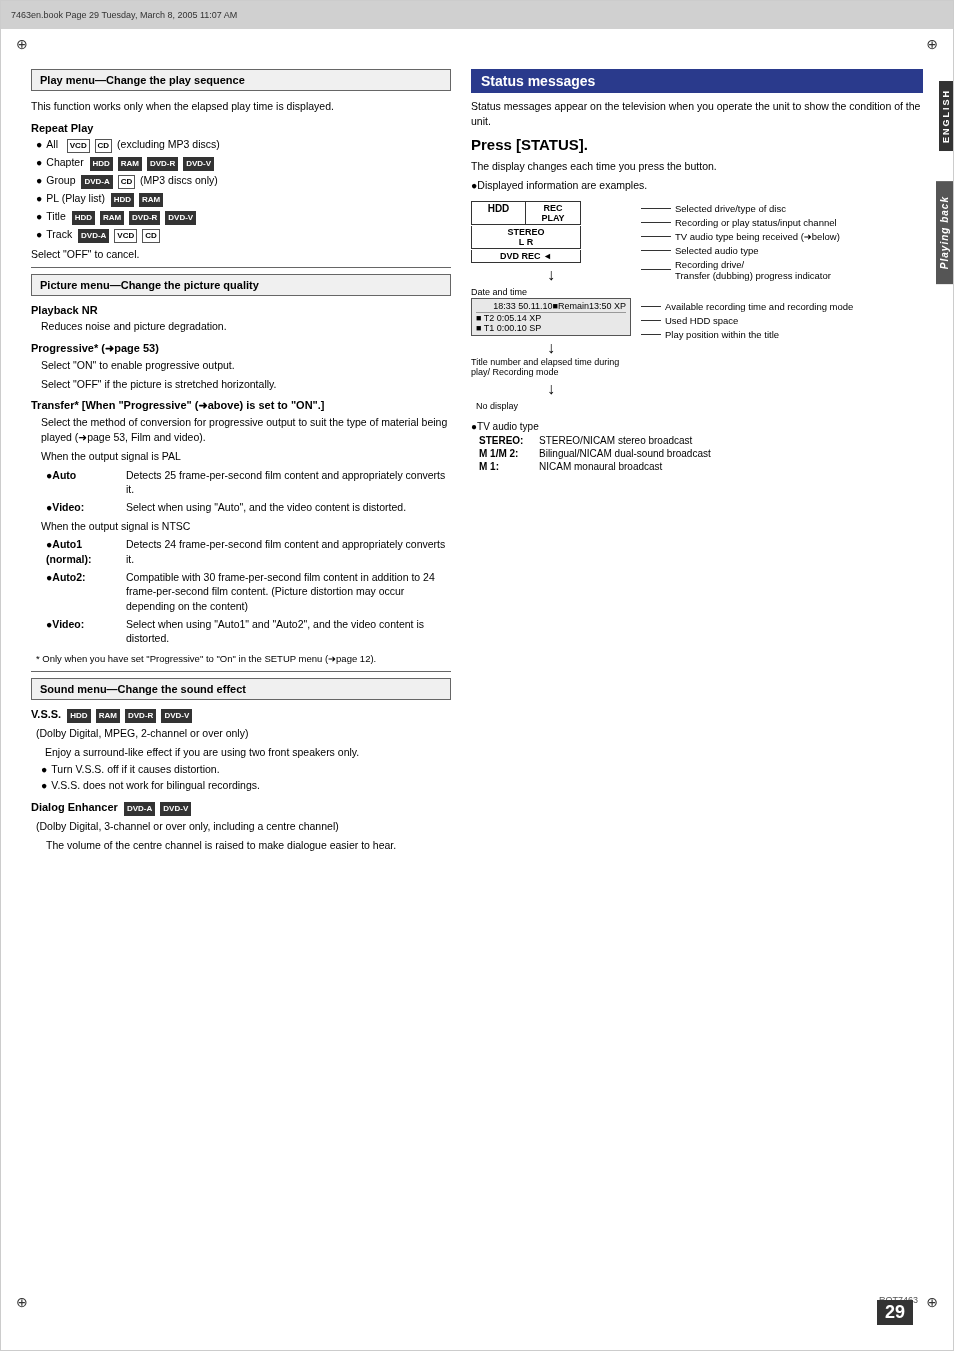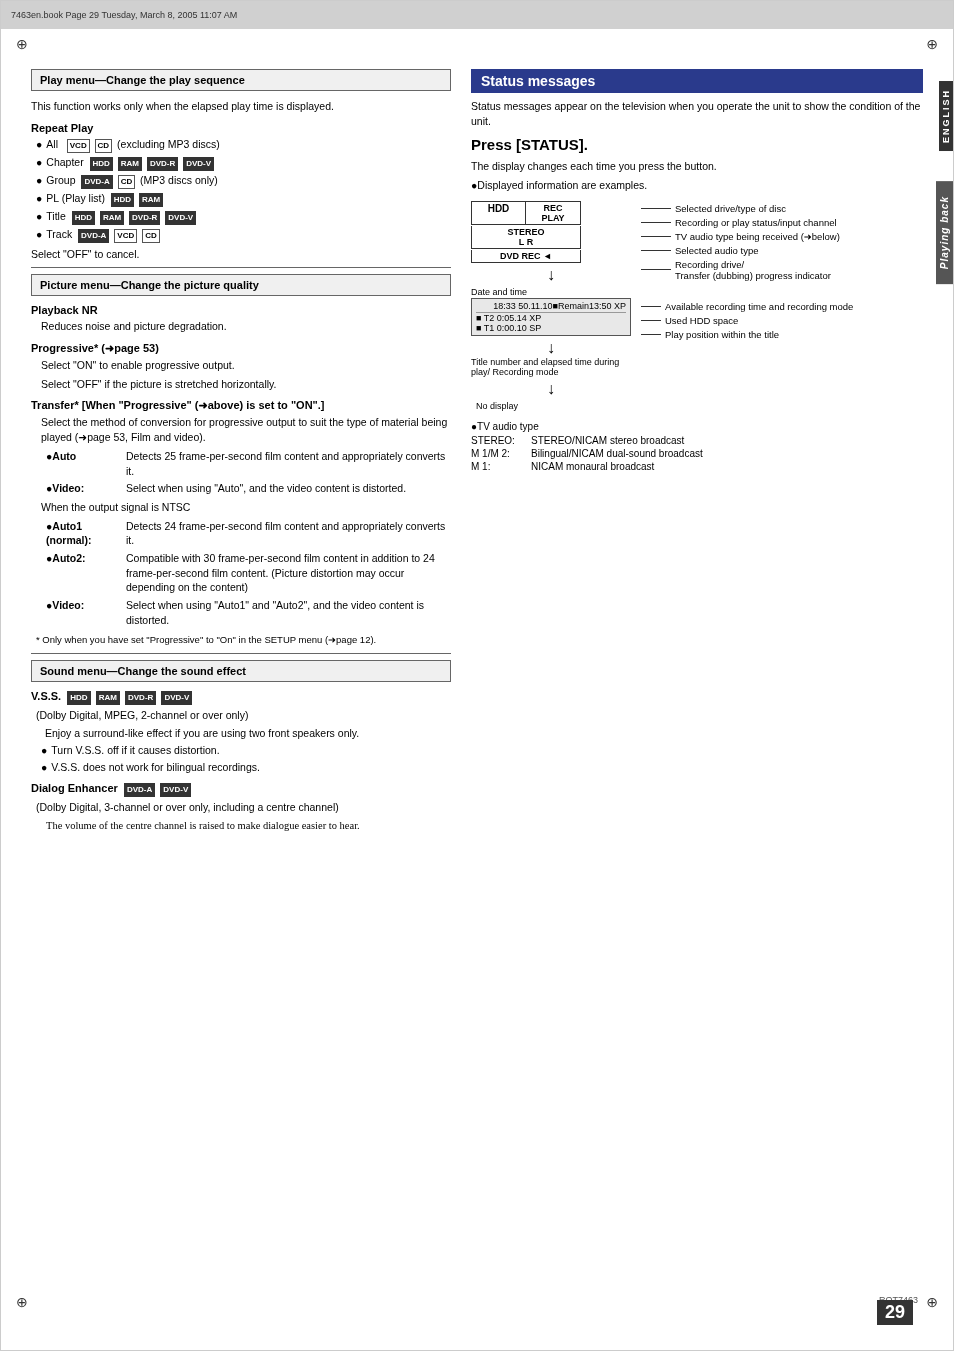--- a/index.html
+++ b/index.html
@@ -200,22 +200,23 @@
     .audio-type-section {
       margin-top: 10px;
       font-size: 10px;
     }
 
     .audio-row {
       display: flex;
       margin-bottom: 2px;
     }
     .audio-key {
-      font-weight: normal;
+      font-weight: bold;
       min-width: 60px;
+      margin-left: 8px;
     }
 
     
     .page-number {
       position: absolute;
       bottom: 25px;
       right: 40px;
       font-size: 18px;
       font-weight: bold;
       color: #fff;
@@ -344,20 +345,21 @@
 
       <div class="sub-heading">Progressive* (➜page 53)</div>
       <div class="body-text" style="margin-left:10px;">Select "ON" to enable progressive output.</div>
       <div class="body-text" style="margin-left:10px;">Select "OFF" if the picture is stretched horizontally.</div>
 
       <div class="sub-heading">
         <span>Transfer* [When "Progressive" (➜above) is set to "ON".]</span>
       </div>
       <div class="body-text" style="margin-left:10px;">Select the method of conversion for progressive output to suit the type of material being played (➜page 53, Film and video).</div>
 
+      <div class="body-text" style="margin-left:10px; margin-top:4px;"><span>When the output signal is PAL</span></div>
       <div style="margin-left:15px;">
         <div class="label-item">
           <span class="label-key">●Auto</span>
           <span class="label-val">Detects 25 frame-per-second film content and appropriately converts it.</span>
         </div>
         <div class="label-item">
           <span class="label-key">●Video:</span>
           <span class="label-val">Select when using "Auto", and the video content is distorted.</span>
         </div>
       </div>
@@ -411,21 +413,21 @@
         </div>
       </div>
 
       <div>
         <div class="sub-heading">
           <span>Dialog Enhancer</span>&nbsp;
           <span class="badge badge-dark">DVD-A</span>
           <span class="badge badge-dark">DVD-V</span>
         </div>
         <div class="body-text" style="margin-left:5px;">(Dolby Digital, 3-channel or over only, including a centre channel)</div>
-        <div class="body-text" style="margin-left:15px; margin-top:4px;font-family:Liberation Serif, serif;">The volume of the centre channel is raised to make dialogue easier to hear.</div>
+        <div class="body-text" style="margin-left:15px; margin-top:4px;">The volume of the centre channel is raised to make dialogue easier to hear.</div>
       </div>
 
     </div>
 
     <div class="right-col">
 
       <div class="status-header">
         <span>Status messages</span>
       </div>
 

